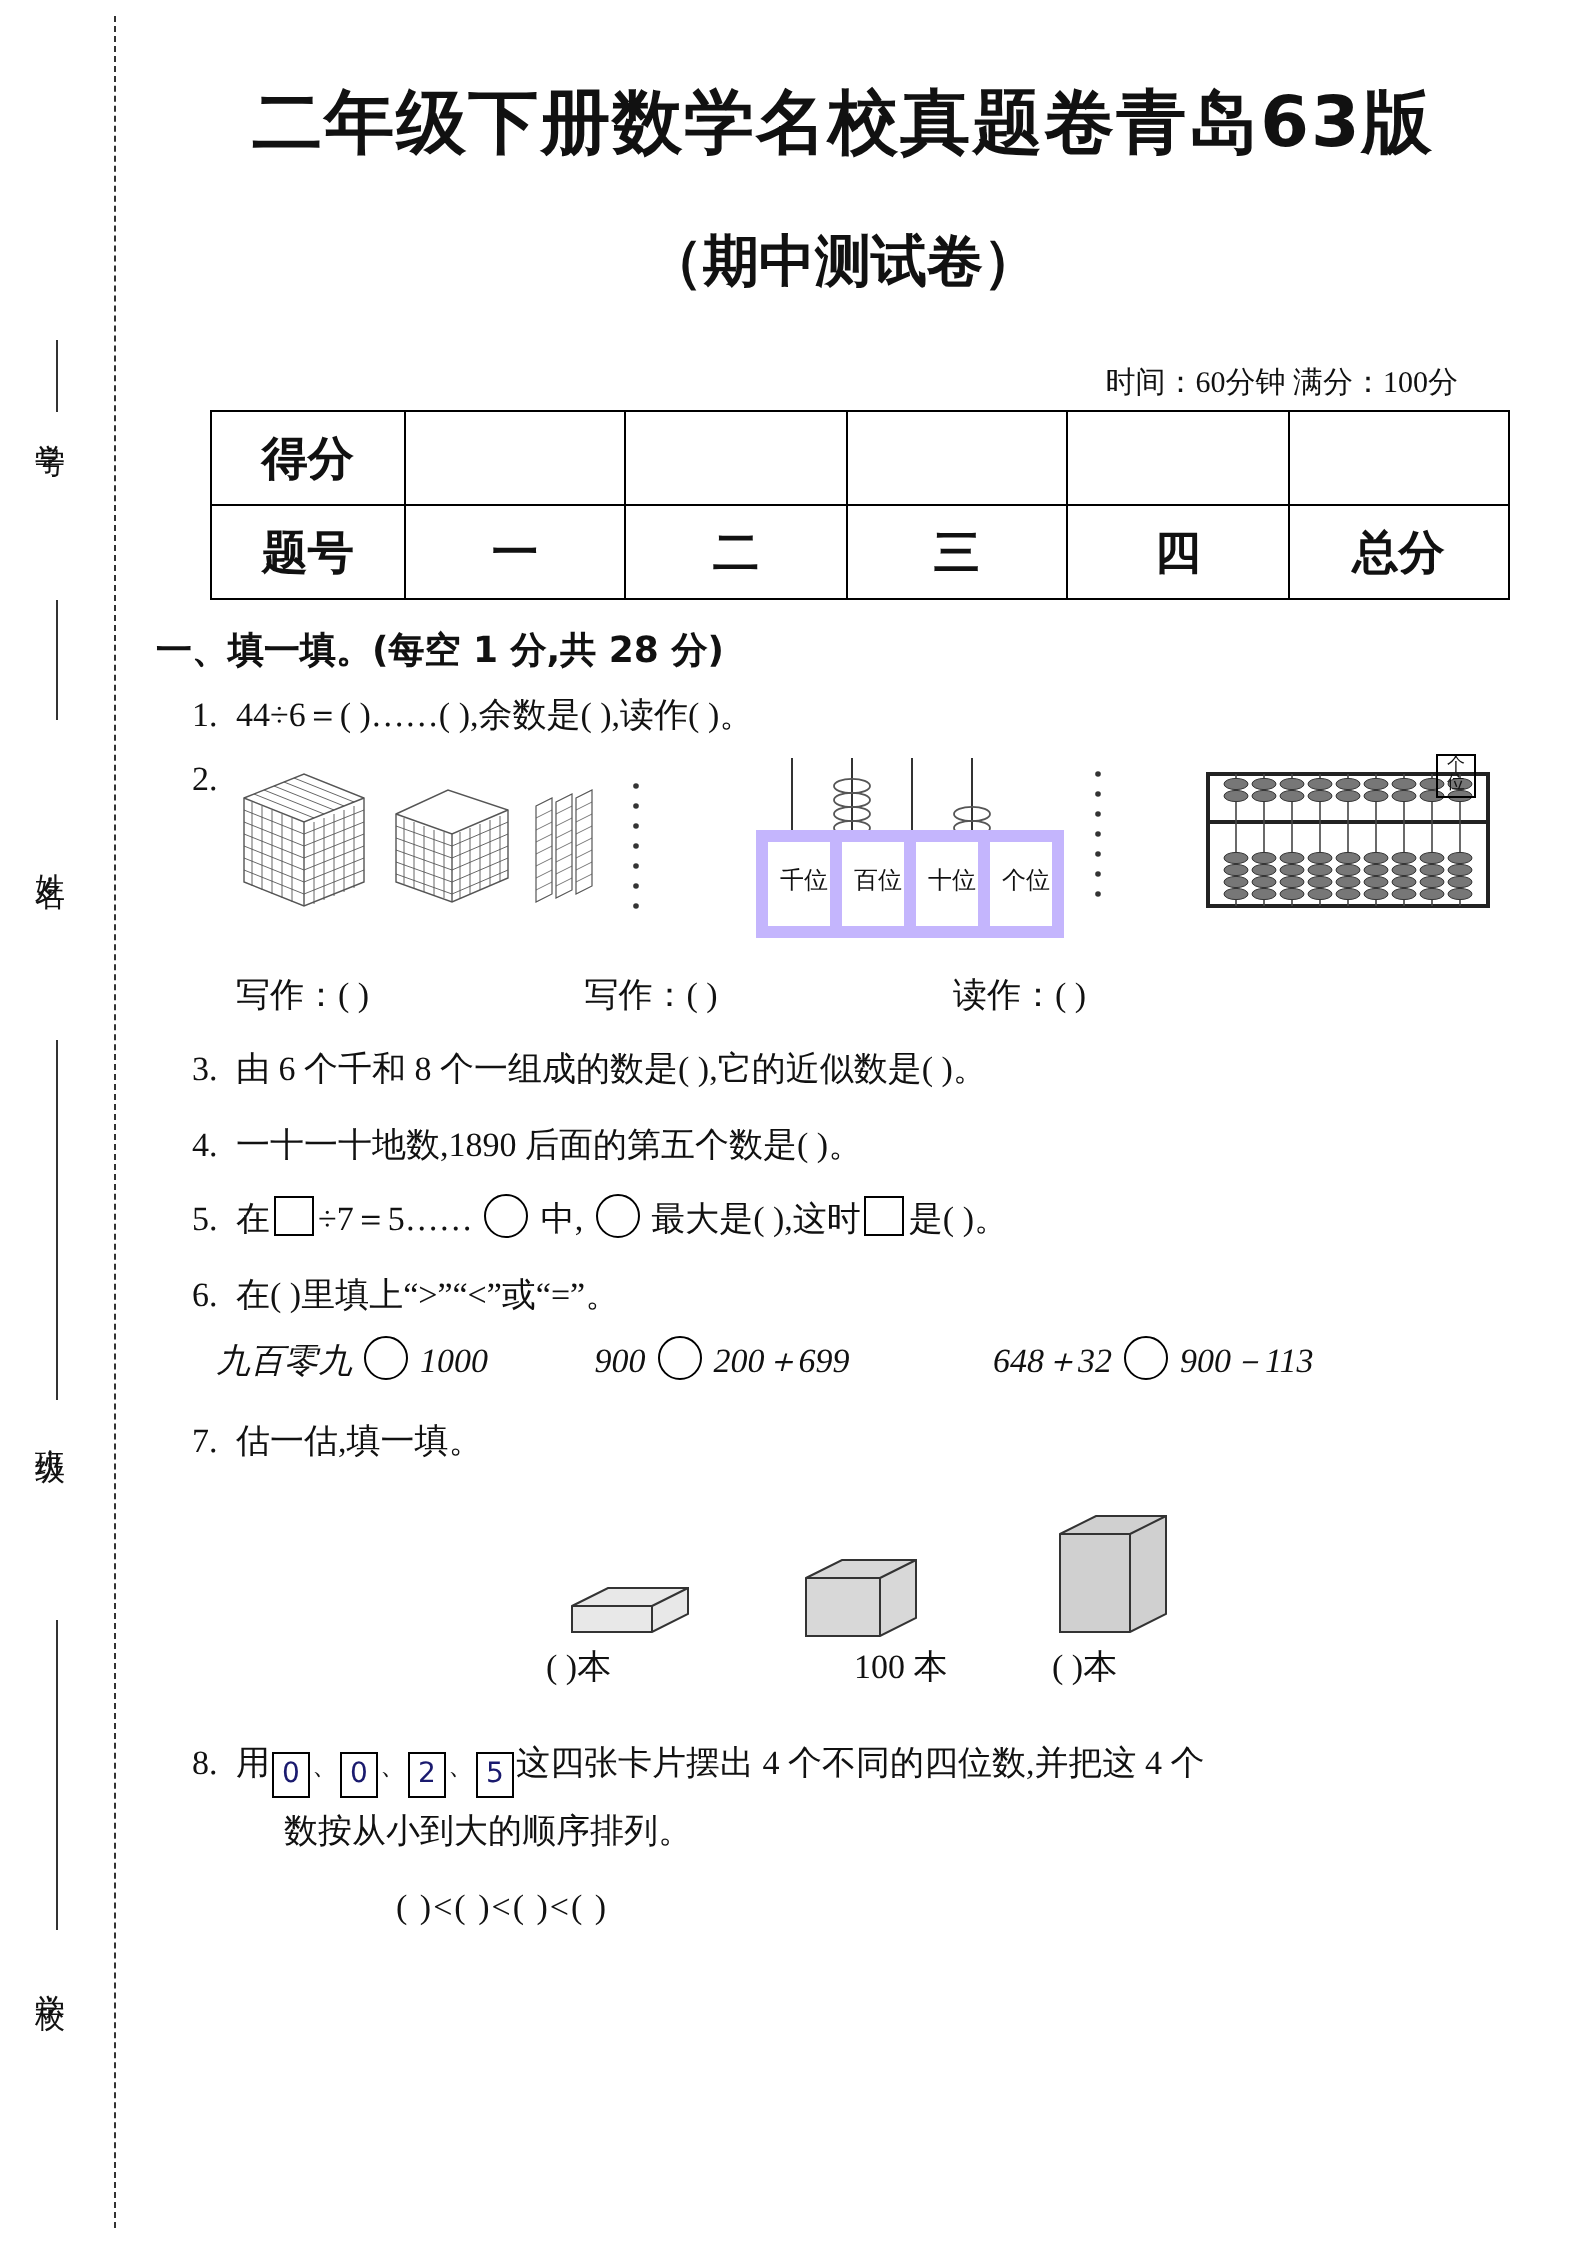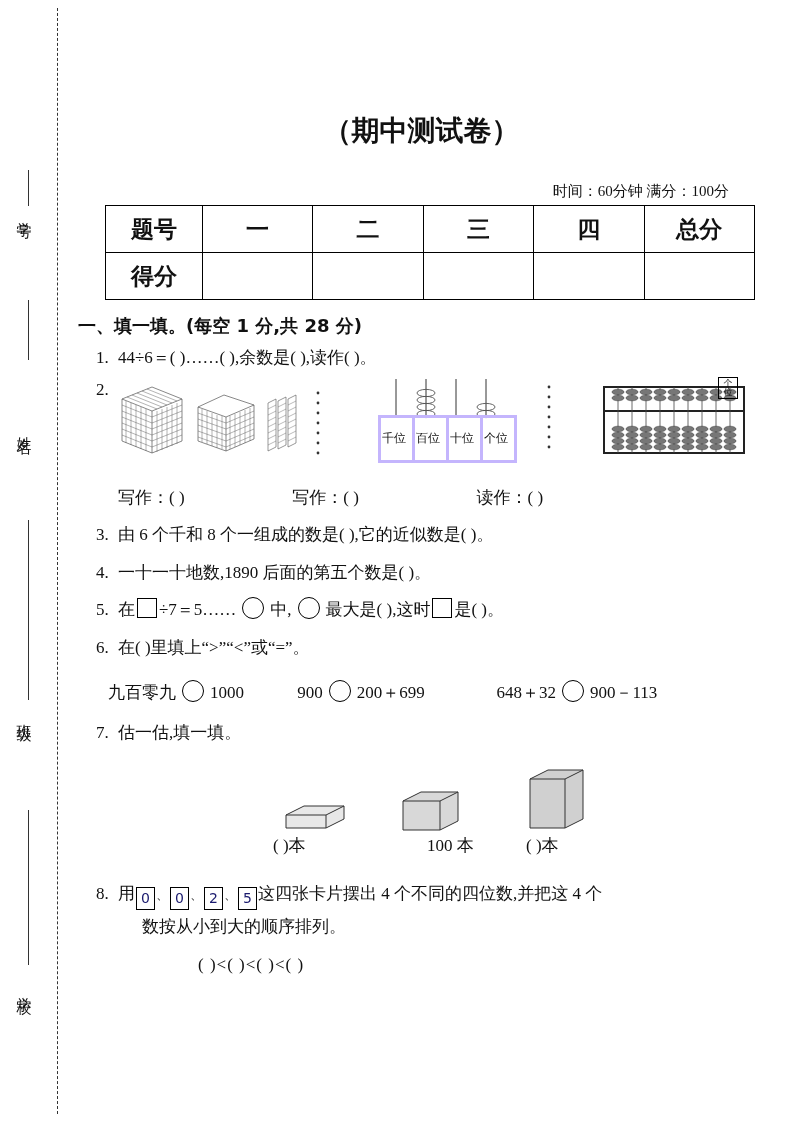--- a/index.html
+++ b/index.html
@@ -91,23 +91,23 @@
 
   
   .q2wrap{position:relative;height:108px;margin-top:2px;}
   .cubes{position:absolute;left:40px;top:2px;}
   .abacus-box{position:absolute;left:300px;top:0;}
   .place-table{
     position:absolute;left:300px;top:38px;
     border-collapse:collapse;
   }
   .place-table td{
-    border:3px solid #c4b5fd;width:29px;height:40px;
-    text-align:left;font-size:12px;line-height:1.05;
-    font-family:Liberation Serif, serif;
+    border:6px solid #c4b5fd;width:29px;height:40px;
+    text-align:right;font-size:12px;line-height:1.05;
+    font-family:Liberation Mono, monospace;
   }
   .bigabacus{position:absolute;left:520px;top:0;}
   .q2labels{margin-left:40px;font-size:17px;}
   .q2labels span.s1{display:inline-block;width:170px;}
   .q2labels span.s2{display:inline-block;width:180px;}
 
   
   .circ{
     display:inline-block;width:20px;height:20px;
     border:1.4px solid #000;border-radius:50%;
@@ -158,40 +158,41 @@
   <div class="vline" style="top:300px;height:60px;"></div>
 
   <div class="vlabel" style="top:425px;">姓名：</div>
   <div class="vline" style="top:520px;height:180px;"></div>
 
   <div class="vlabel" style="top:712px;">班级：</div>
   <div class="vline" style="top:810px;height:155px;"></div>
 
   <div class="vlabel" style="top:985px;">学校：</div>
 
+  <div class="title">二年级下册数学名校真题卷青岛63版</div>
   <div class="subtitle">（期中测试卷）</div>
   <div class="exam-meta">时间：60分钟  满分：100分</div>
 
   <table class="score-table">
     <tbody>
         <tr>
+      <td class="label">得分</td>
+      <td class="col"></td>
+      <td class="col"></td>
+      <td class="col"></td>
+      <td class="col"></td>
+      <td class="col"></td>
+    </tr>
+    <tr>
       <td class="label">题号</td>
       <td class="col">一</td>
       <td class="col">二</td>
       <td class="col">三</td>
       <td class="col">四</td>
       <td class="col">总分</td>
-    </tr>
-    <tr>
-      <td class="label">得分</td>
-      <td class="col"></td>
-      <td class="col"></td>
-      <td class="col"></td>
-      <td class="col"></td>
-      <td class="col"></td>
     </tr>
   </tbody>
     </table>
 
   <div class="content">
 
     <div class="sec-head">一、填一填。(每空 1 分,共 28 分)</div>
 
     <div class="q" style="margin-left:18px;">
       <span class="qn">1.</span>
@@ -385,21 +386,21 @@
       <span class="qn">5.</span>
       <span>在</span><span class="sq"></span><span>÷7＝5……</span><span class="circ"></span><span>中,</span><span class="circ"></span><span>最大是(          ),这时</span><span class="sq"></span><span>是(          )。</span>
     </div>
 
     <div class="q" style="margin-left:18px;margin-top:12px;margin-bottom:0;">
       <span class="qn">6.</span>
       <span>在(   )里填上“&gt;”“&lt;”或“=”。</span>
     </div>
 
 
-    <div class="q6row" style="margin-top:20px;">
+    <div class="q6row" style="margin-top:8px;font-style:italic;">
       <span class="cell" style="width:185px;">
         <span>九百零九</span><span class="circ"></span><span>1000</span>
       </span>
       <span class="cell" style="width:195px;">
         <span>900</span><span class="circ"></span><span>200＋699</span>
       </span>
       <span class="cell">
         <span>648＋32</span><span class="circ"></span><span>900－113</span>
       </span>
     </div>

